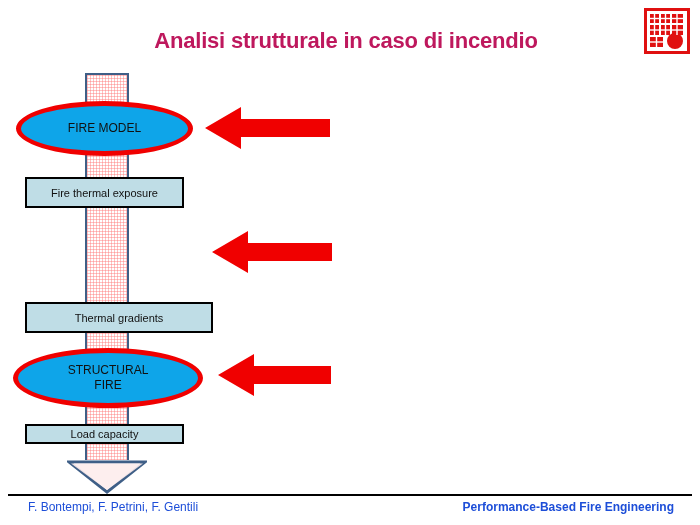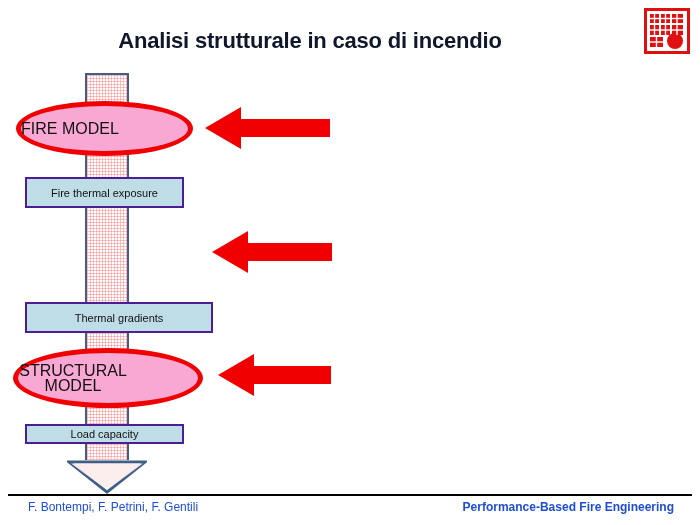--- a/index.html
+++ b/index.html
@@ -18,23 +18,24 @@
 
   
   #slide-title {
     position: absolute;
     left: 0;
     top: 28px;
     width: 620px;
     text-align: center;
     font-size: 22px;
     font-weight: bold;
-    color: #0f172a;
+    color: #be185d;
     letter-spacing: -0.2px;
     white-space: nowrap;
+    padding-left: 36px;
   }
 
   
   #logo {
     position: absolute;
     right: 10px;
     top: 8px;
     width: 46px;
     height: 46px;
   }
@@ -76,45 +77,45 @@
     width: 80px;
     height: 0;
     z-index: 1;
   }
   .band-head svg { display:block; }
 
   
   .flow-box {
     position: absolute;
     background: #bfdde6;
-    border: 2px solid #4c1d95;
+    border: 2px solid #000000;
     box-sizing: border-box;
     display: flex;
     align-items: center;
     justify-content: center;
     font-size: 11px;
     color: #111111;
     z-index: 3;
   }
   #box-fire-thermal { left: 25px; top: 117px; width: 159px; height: 31px; }
   #box-thermal-grad { left: 25px; top: 242px; width: 188px; height: 31px; }
   #box-load-cap     { left: 25px; top: 364px; width: 159px; height: 20px; }
 
   
   .flow-ellipse {
     position: absolute;
-    background: #f9a8d4;
+    background: #0ea5e9;
     border: 5px solid #f00000;
     border-radius: 50%;
     box-sizing: border-box;
     display: flex;
     align-items: center;
-    justify-content: flex-start;
+    justify-content: center;
     text-align: center;
-    font-size: 16px;
+    font-size: 12px;
     color: #111111;
     line-height: 15px;
     z-index: 4;
   }
   #ellipse-fire-model   { left: 16px; top: 41px;  width: 177px; height: 55px; }
   #ellipse-heat-model   { left: 13px; top: 165px; width: 190px; height: 60px; }
   #ellipse-struct-model { left: 13px; top: 288px; width: 190px; height: 60px; }
 
   
   .red-arrow {
@@ -200,21 +201,21 @@
   <div id="box-fire-thermal" class="flow-box">
     <span>Fire thermal exposure</span>
   </div>
 
 
   <div id="box-thermal-grad" class="flow-box">
     <span>Thermal gradients</span>
   </div>
 
   <div id="ellipse-struct-model" class="flow-ellipse">
-    <span style="display:block;max-width:110px;">STRUCTURAL MODEL</span>
+    <span style="display:block;max-width:110px;">STRUCTURAL FIRE</span>
   </div>
 
   <div id="box-load-cap" class="flow-box">
     <span>Load capacity</span>
   </div>
 
   <div id="arrow-1" class="red-arrow">
     <svg viewBox="0 0 125 46" preserveAspectRatio="none">
       <polygon points="0,23 36,2 36,14 125,14 125,32 36,32 36,44" fill="#f00000"></polygon>
     </svg>

